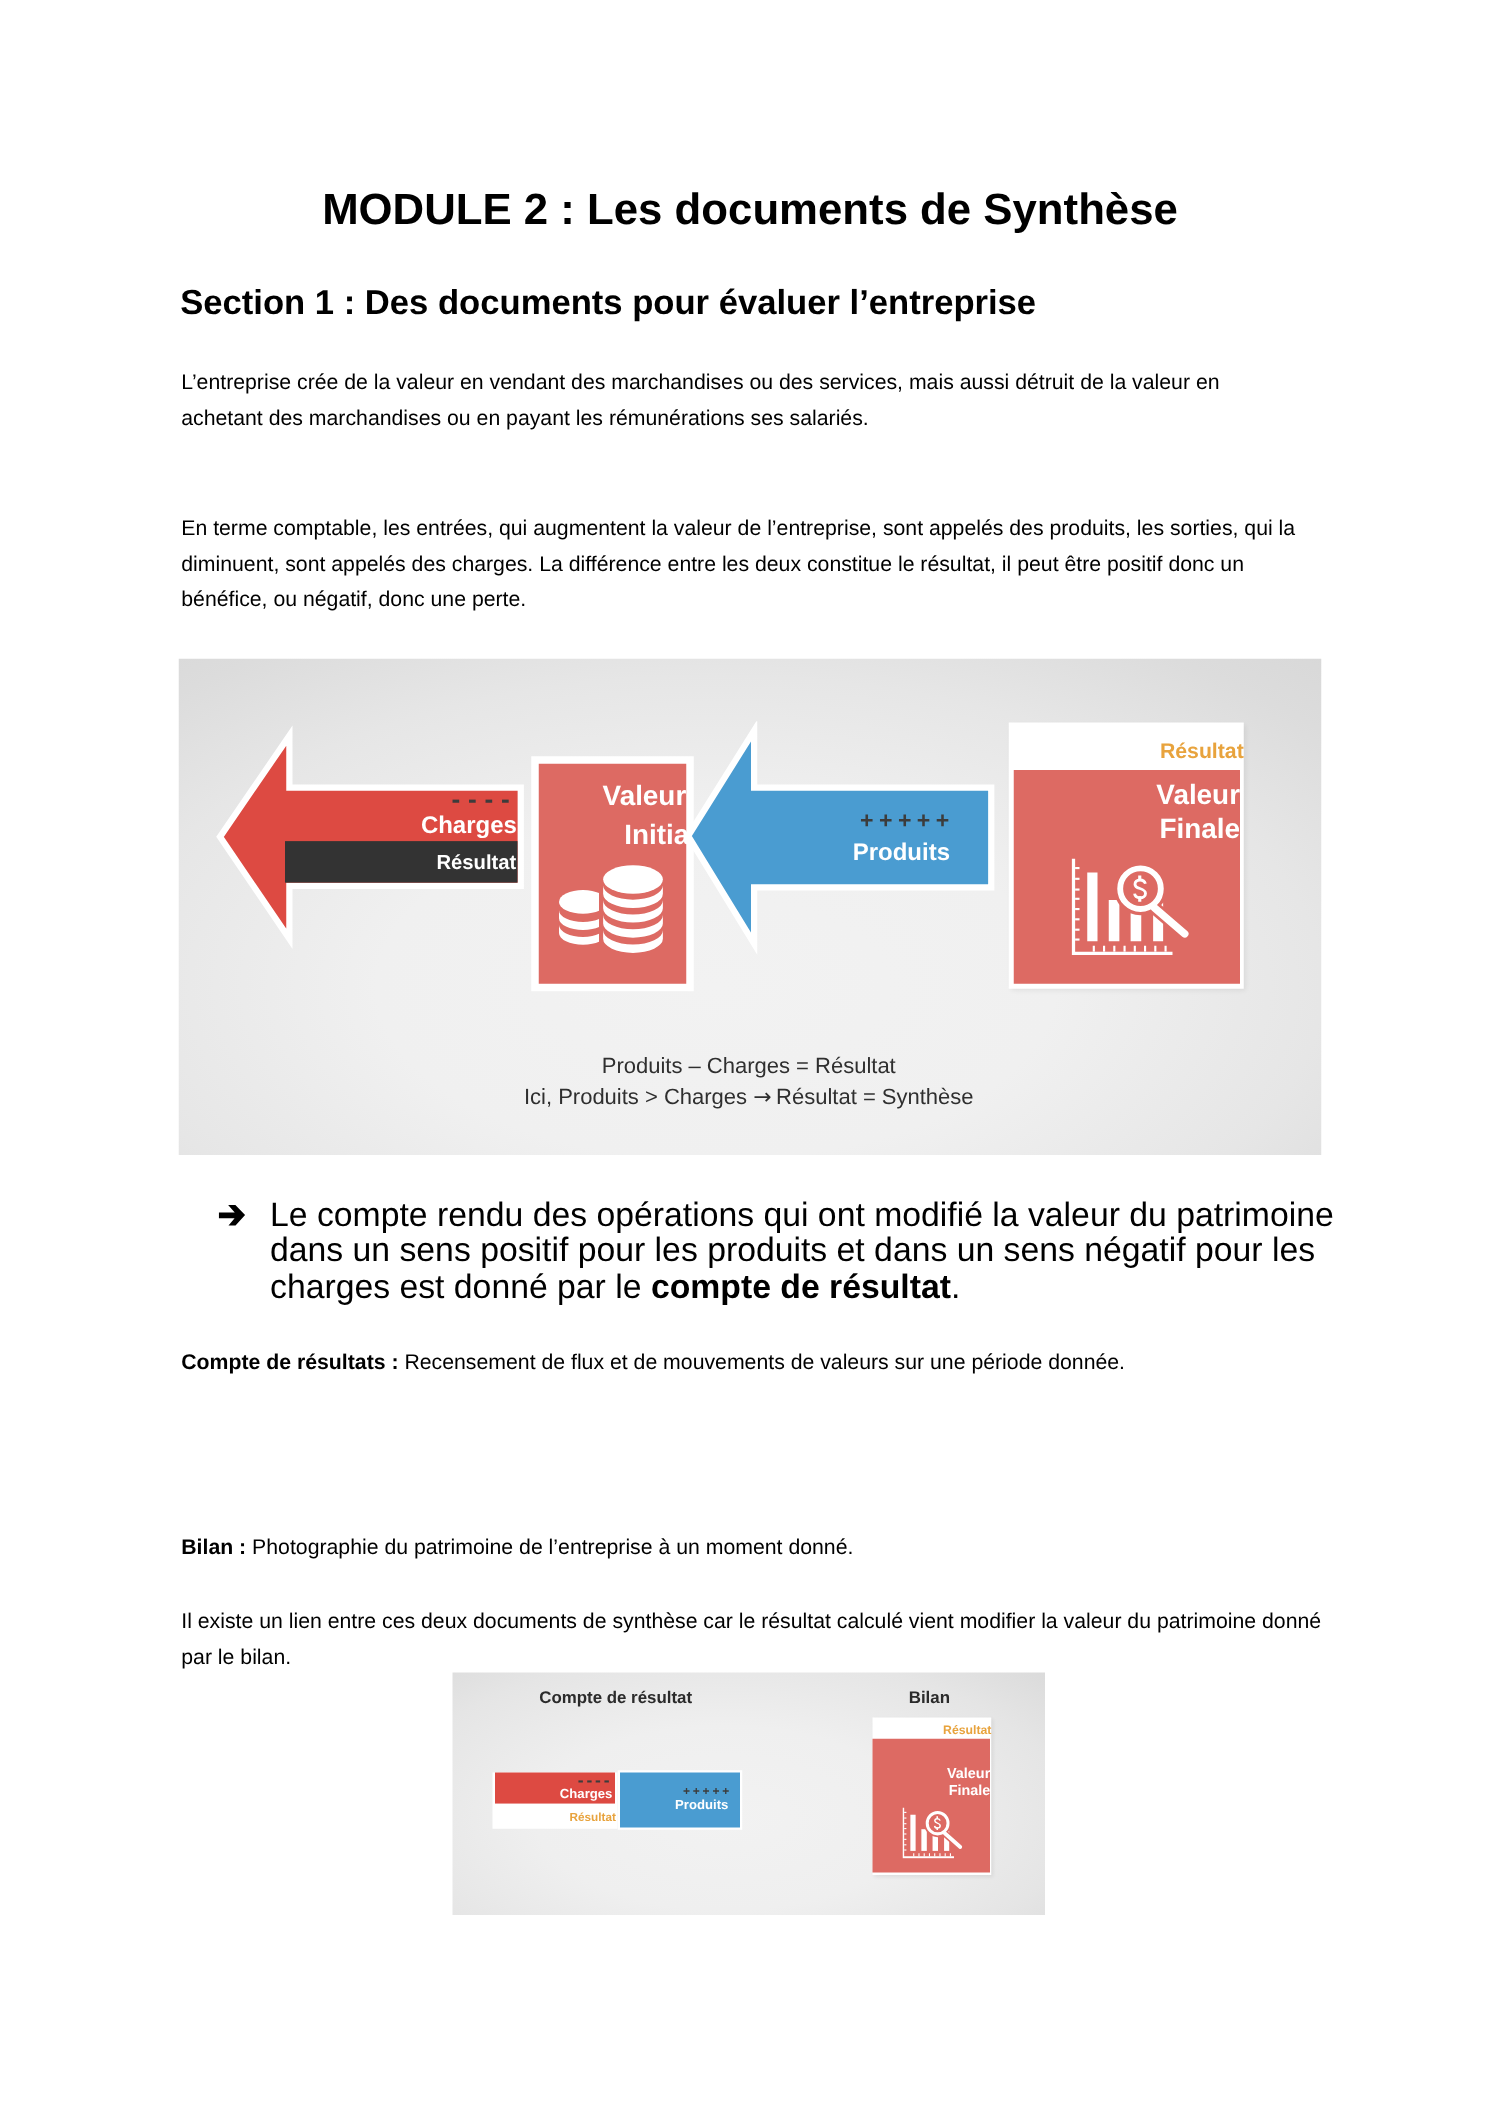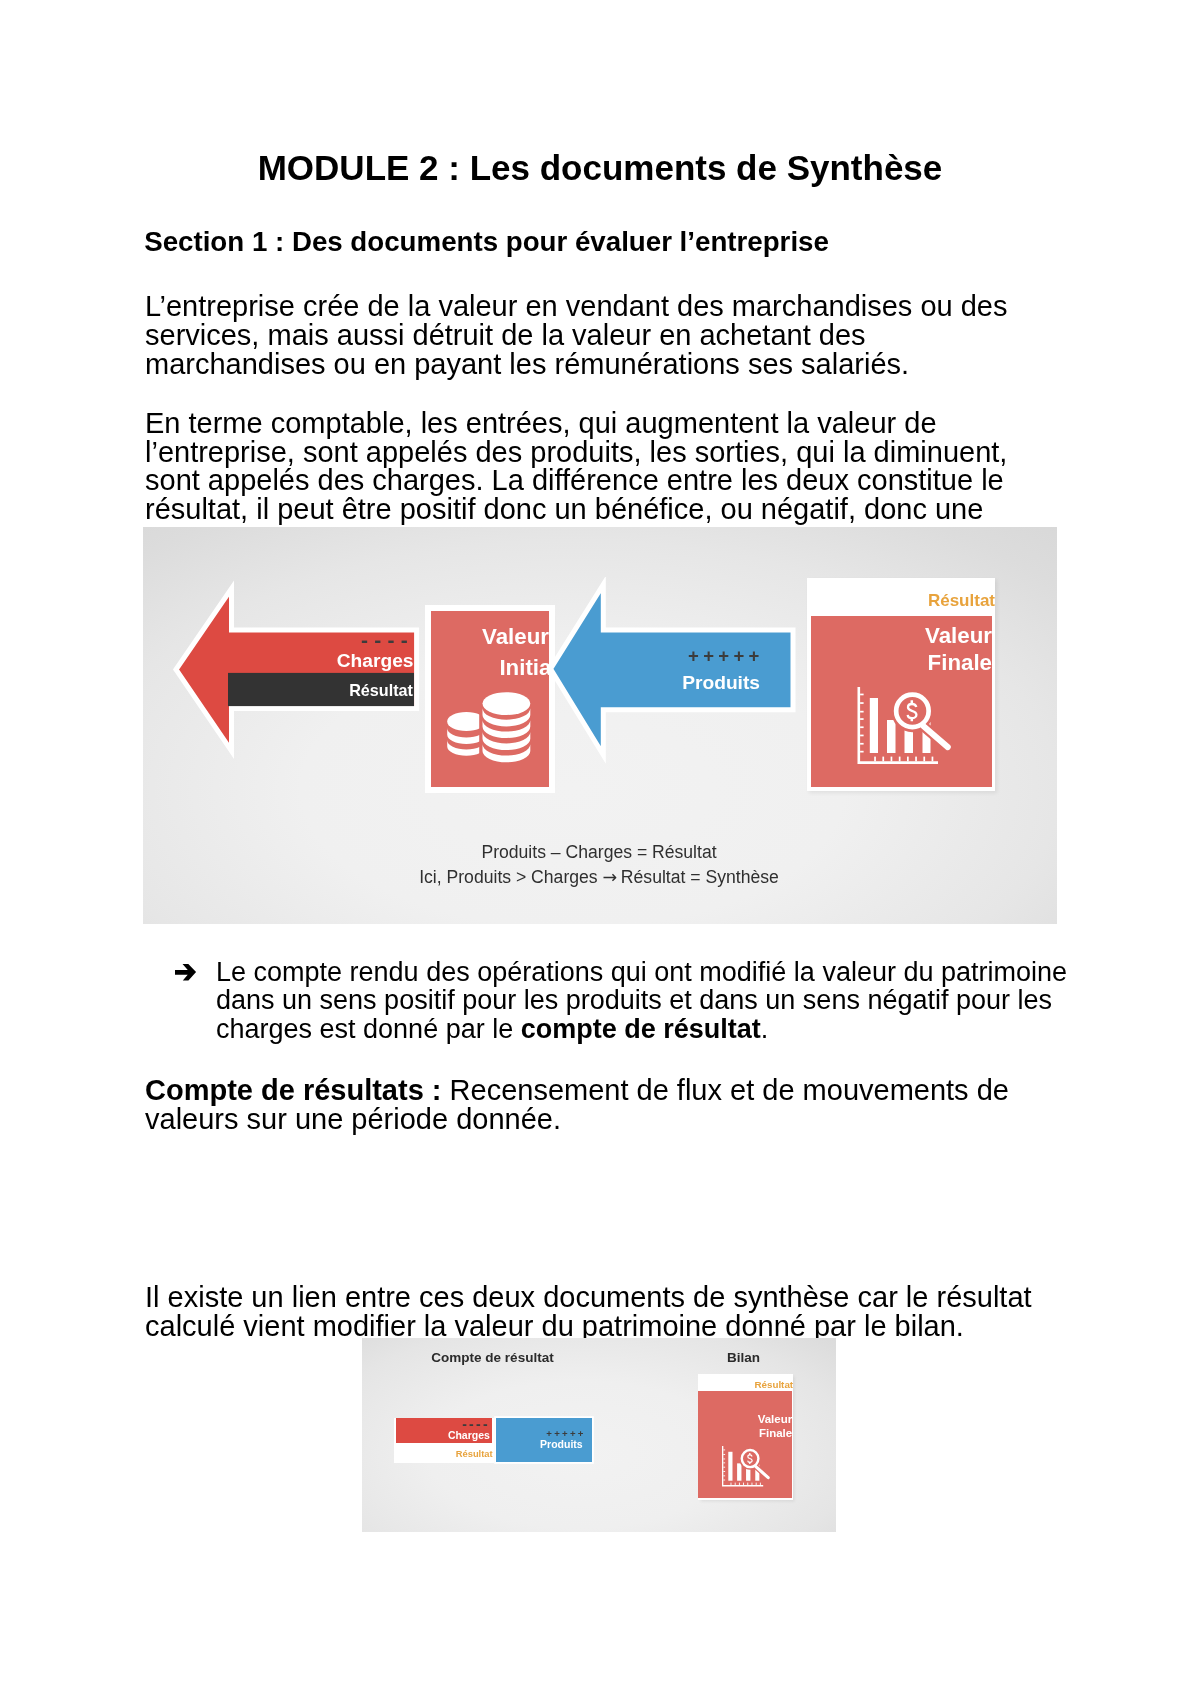--- a/index.html
+++ b/index.html
@@ -5,21 +5,21 @@
   html,body{margin:0;padding:0;}
   body{width:1200px;height:1698px;background:#ffffff;
        font-family:"Liberation Sans",sans-serif;
        -webkit-font-smoothing:antialiased;}
   .page{position:relative;width:1200px;height:1698px;overflow:hidden;}
 
   
   .doc-title{position:absolute;left:145px;top:148px;width:910px;text-align:center;
              font-size:35px;font-weight:bold;color:#000;}
   .sec-head{position:absolute;left:144.2px;top:226px;font-size:27.7px;font-weight:bold;color:#000;}
-  .para{position:absolute;left:145px;font-size:29px;line-height:28.9px;color:#000;}
+  .para{position:absolute;left:145px;font-size:17px;line-height:28.9px;color:#000;}
   .para b{font-weight:bold;}
 
   
   .bullet{position:absolute;font-size:27px;line-height:28.9px;color:#000;}
   .bullet .arr{position:absolute;left:-4.9px;top:6.3px;line-height:0;}
   .bullet .btxt{display:block;margin-left:0;}
 
   
   .fig{position:absolute;overflow:hidden;
        background:radial-gradient(ellipse 78% 92% at 47% 66%, #f2f2f2 0%, #f0f0f0 38%, #e6e6e6 68%, #dcdcdc 88%, #d8d8d8 100%);}
@@ -159,20 +159,23 @@
     <span class="btxt" style="padding-left:36px;display:block;">
       <span>Le compte rendu des opérations qui ont modifié la valeur du patrimoine dans un sens positif pour les produits et dans un sens négatif pour les charges est donné par le </span><b>compte de résultat</b><span>.</span>
     </span>
   </div>
 
   <div class="para" style="top:1075.8px;width:920px;">
     <b>Compte de résultats :</b><span> Recensement de flux et de mouvements de valeurs sur une période donnée.</span>
   </div>
 
 
+  <div class="para" style="top:1223.8px;width:920px;">
+    <b>Bilan :</b><span>  Photographie du patrimoine de l’entreprise à un moment donné.</span>
+  </div>
 
   <div class="para" style="top:1283.2px;width:925px;">Il existe un lien entre ces deux documents de synthèse car le résultat calculé vient modifier la valeur du patrimoine donné par le bilan.</div>
 
   <div class="fig" id="fig2" style="left:362px;top:1338px;width:474px;height:194px;
        background:radial-gradient(ellipse 80% 95% at 46% 60%, #f2f2f2 0%, #efefef 40%, #e5e5e5 72%, #dcdcdc 90%, #d8d8d8 100%);">
 
     <div class="f2title" style="left:13px;top:12px;width:235px;">Compte de résultat</div>
     <div class="f2title" style="left:304px;top:12px;width:155px;">Bilan</div>
 
     <div style="position:absolute;left:32.4px;top:79.6px;width:99.2px;height:45.5px;background:#ffffff;"></div>

